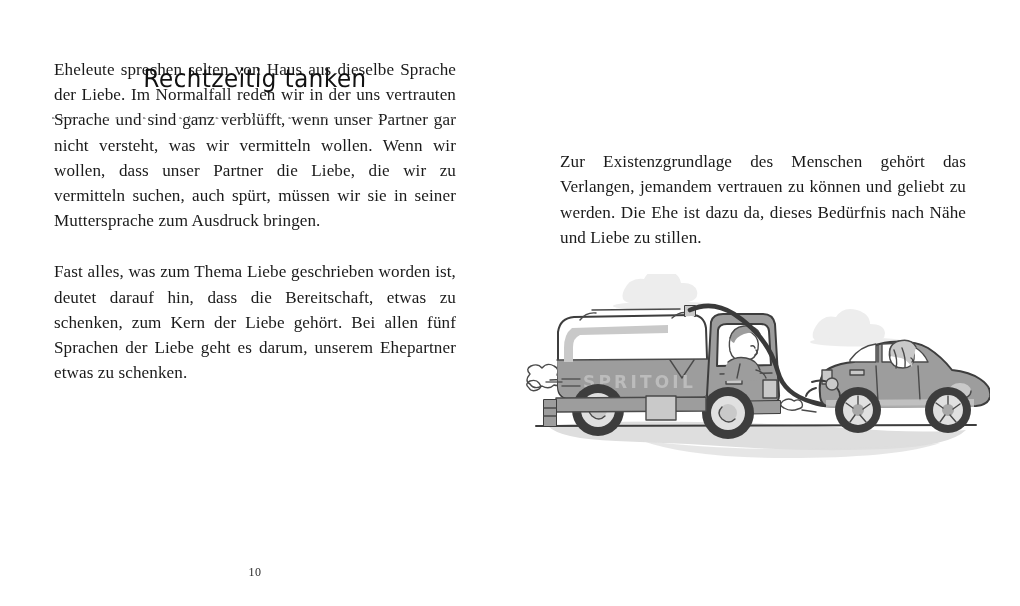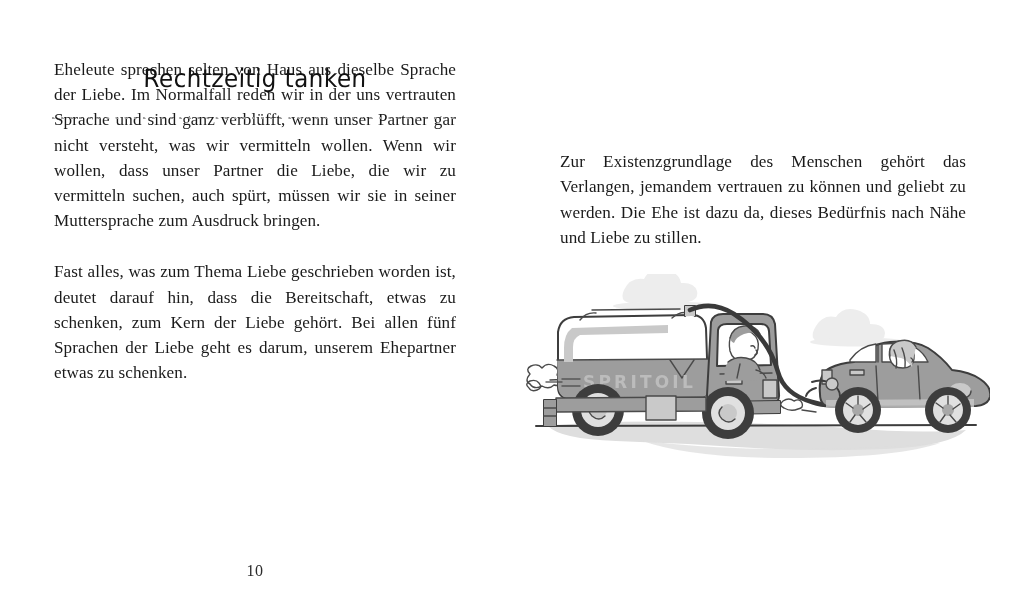--- a/index.html
+++ b/index.html
@@ -94,21 +94,21 @@
     top: 274px;
     width: 470px;
     height: 200px;
   }
   .illustration svg { display: block; width: 470px; height: 200px; }
 
   
   .folio {
     position: absolute;
     bottom: 26px;
-    font-size: 16px;
+    font-size: 12px;
     color: #2b2b2b;
     letter-spacing: 0.6px;
     font-family: "Liberation Serif", serif;
   }
   .folio-left  { left: 0;     width: 510px; text-align: center; }
   .folio-right { left: 510px; width: 510px; text-align: center; }
 </style>
 </head>
 <body>
 

